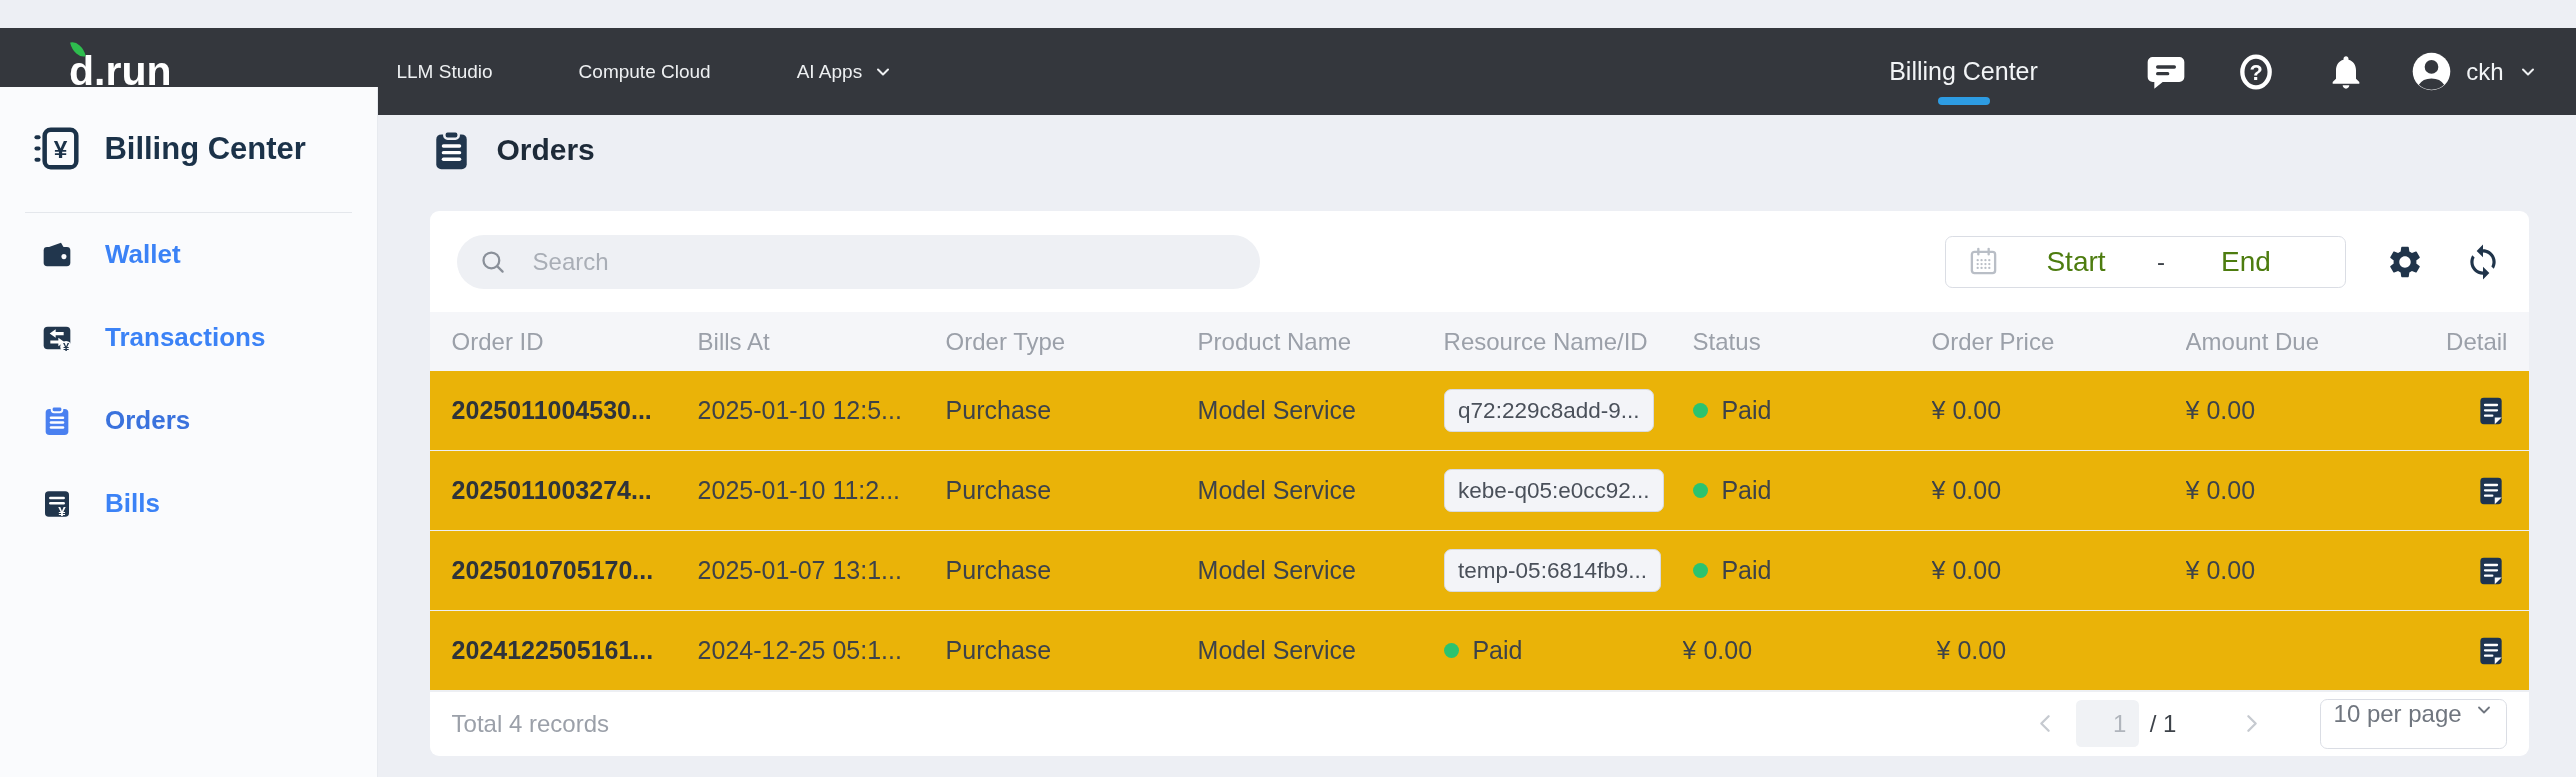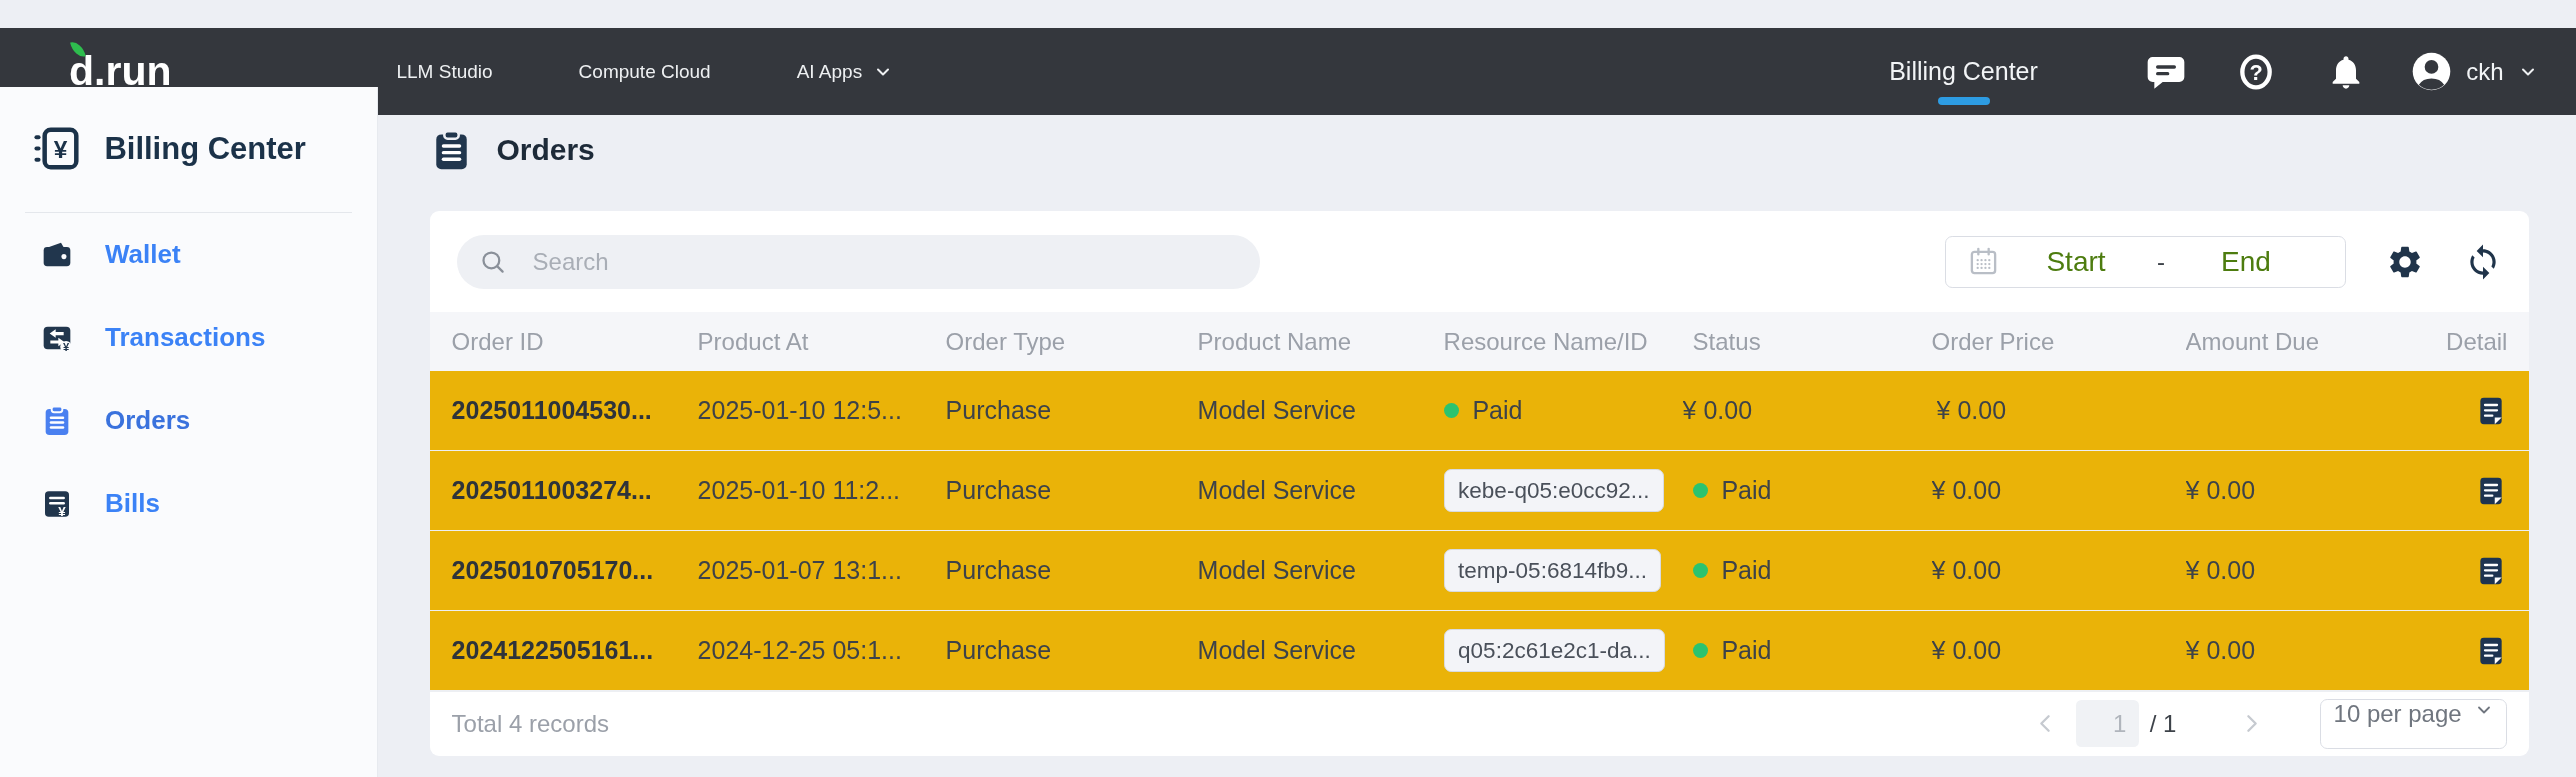--- a/index.html
+++ b/index.html
@@ -267,35 +267,38 @@
       </span>
       <span class="tool-icon">
         <svg width="38" height="38" viewBox="0 0 24 24">
           <path fill="#20344a" d="M12 4V1L8 5l4 4V6c3.31 0 6 2.69 6 6 0 1.01-.25 1.97-.7 2.8l1.46 1.46C19.54 15.03 20 13.57 20 12c0-4.42-3.58-8-8-8zm0 14c-3.31 0-6-2.69-6-6 0-1.01.25-1.97.7-2.8L5.24 7.74C4.46 8.97 4 10.43 4 12c0 4.42 3.58 8 8 8v3l4-4-4-4v3z"></path>
         </svg>
       </span>
     </div>
 
     <div class="thead">
       <div class="th c0">Order ID</div>
-      <div class="th c1">Product At</div>
+      <div class="th c1">Bills At</div>
       <div class="th c2">Order Type</div>
       <div class="th c3">Product Name</div>
       <div class="th c4">Resource Name/ID</div>
       <div class="th c5">Status</div>
       <div class="th c6">Order Price</div>
       <div class="th c7">Amount Due</div>
       <div class="th c8">Detail</div>
     </div>
 
     <div class="trow">
       <div class="td c0 order-id">2025011004530...</div>
       <div class="td c1">2025-01-10 12:5...</div>
       <div class="td c2">Purchase</div>
       <div class="td c3">Model Service</div>
+      <div class="td c4">
+          <span class="res-tag">q72:229c8add-9...</span>
+        </div>
       <div class="td c5">
           <span class="status-dot"></span>
           <span>Paid</span>
         </div>
       <div class="td c6">¥ 0.00</div>
       <div class="td c7">¥ 0.00</div>
       <div class="td c8">
           <span class="detail-btn">
             <svg width="32" height="32" viewBox="0 0 24 24">
               <rect x="4" y="2" width="16" height="20" rx="2.6" fill="#1e3450"></rect>
@@ -360,23 +363,20 @@
             </svg>
           </span>
         </div>
     </div>
 
     <div class="trow">
       <div class="td c0 order-id">2024122505161...</div>
       <div class="td c1">2024-12-25 05:1...</div>
       <div class="td c2">Purchase</div>
       <div class="td c3">Model Service</div>
-      <div class="td c4">
-          <span class="res-tag">q05:2c61e2c1-da...</span>
-        </div>
       <div class="td c5">
           <span class="status-dot"></span>
           <span>Paid</span>
         </div>
       <div class="td c6">¥ 0.00</div>
       <div class="td c7">¥ 0.00</div>
       <div class="td c8">
           <span class="detail-btn">
             <svg width="32" height="32" viewBox="0 0 24 24">
               <rect x="4" y="2" width="16" height="20" rx="2.6" fill="#1e3450"></rect>

